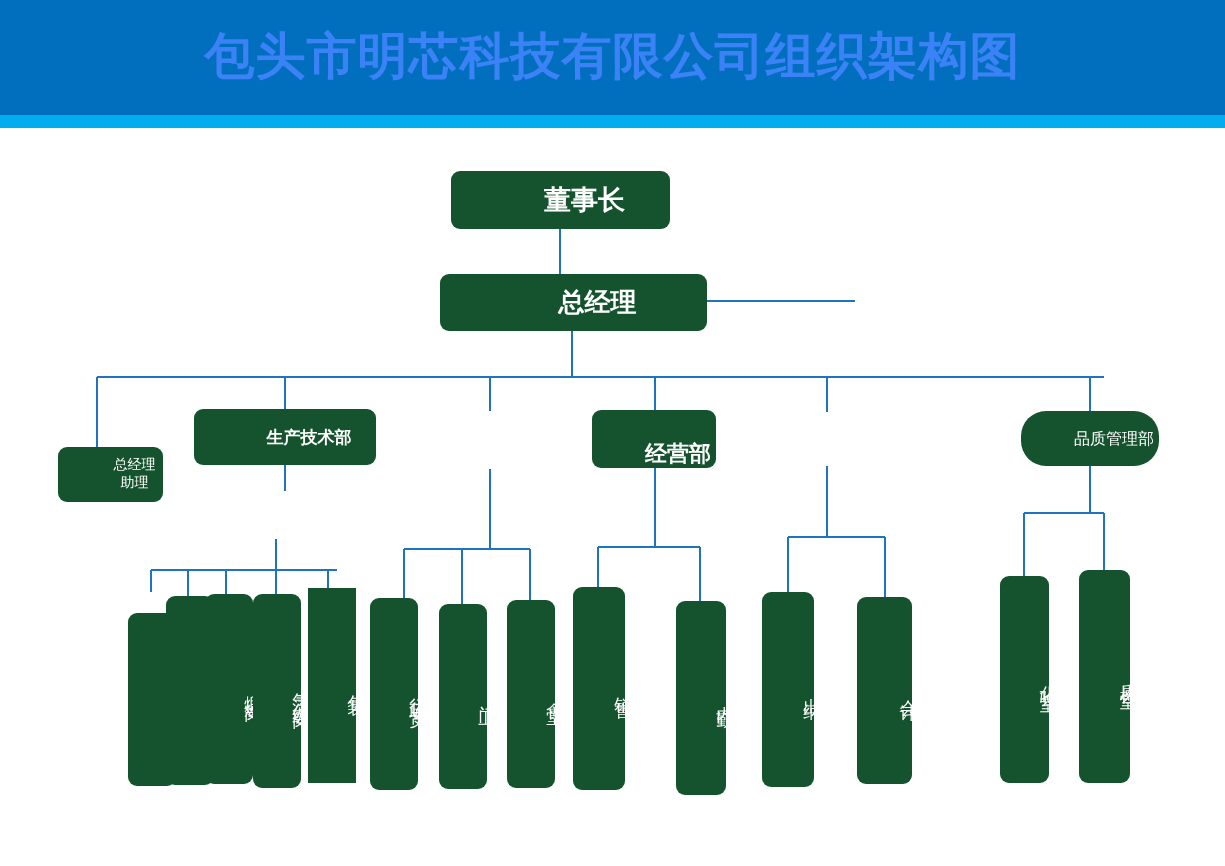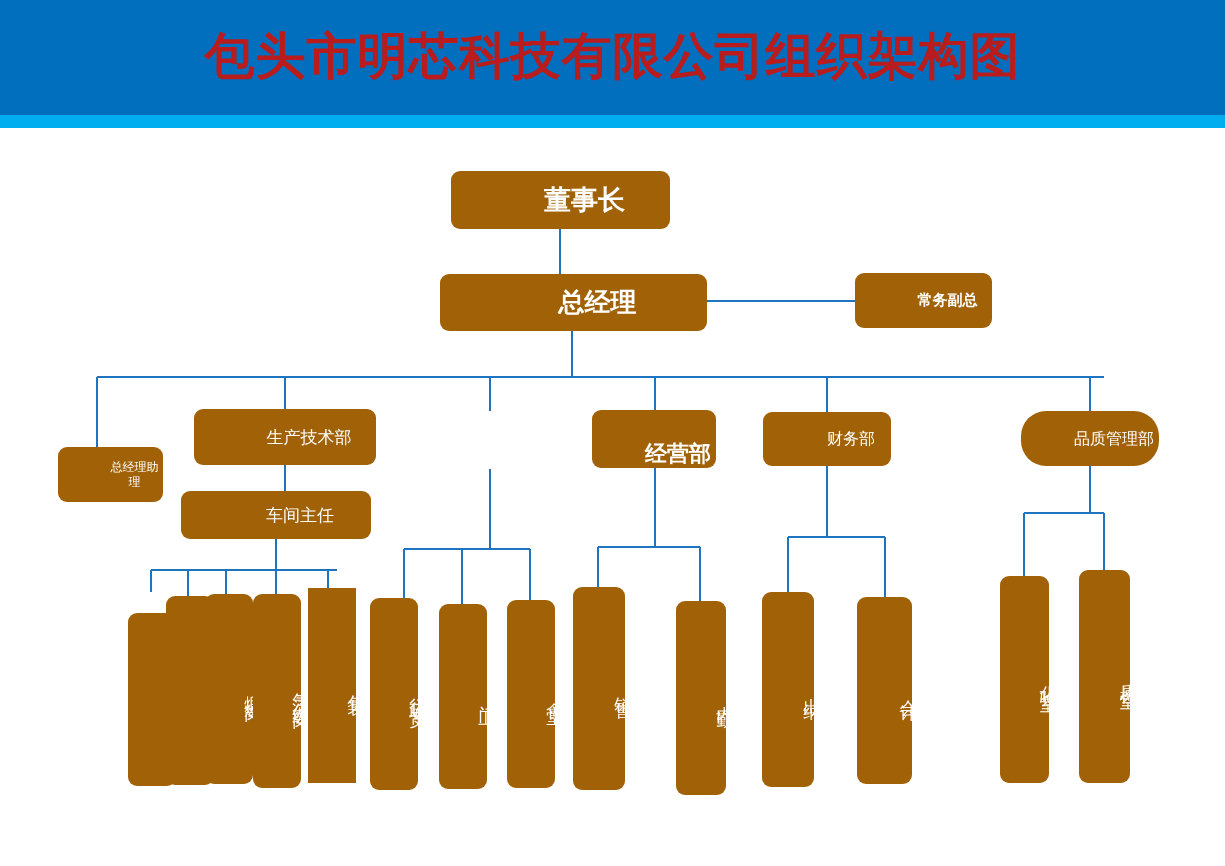--- a/index.html
+++ b/index.html
@@ -26,21 +26,21 @@
     position: absolute;
     left: 0; top: 115px;
     width: 1225px; height: 13px;
     background: #00AEEF;
   }
   #chart-title {
     position: absolute;
     left: 0; top: 24px;
     width: 1225px;
     text-align: center;
-    color: #b91c1c;
+    color: #3b82f6;
     font-size: 50px;
     font-weight: bold;
     letter-spacing: 1px;
     line-height: 64px;
     white-space: nowrap;
     font-family: "DejaVu Sans", "Liberation Sans", sans-serif;
   }
 
   
   #org-canvas {
@@ -50,21 +50,21 @@
   }
   #connectors {
     position: absolute;
     left: 0; top: 0;
     width: 1225px; height: 866px;
   }
 
   
   .node {
     position: absolute;
-    background: #a16207;
+    background: #14532d;
     color: #ffffff;
     border-radius: 9px;
     box-sizing: border-box;
     display: flex;
     align-items: center;
     justify-content: center;
     text-align: center;
     font-family: "DejaVu Sans", "Liberation Sans", sans-serif;
     padding-left: 48px;
   }
@@ -84,28 +84,28 @@
   .node.exec-mid .label {
     font-size: 26px;
     font-weight: bold;
   }
   
   .node.side .label {
     font-size: 15px;
     font-weight: bold;
   }
   .node.assistant .label {
-    font-size: 12px;
+    font-size: 14px;
     font-weight: normal;
-    font-family: Liberation Sans, sans-serif;
+    font-family: Liberation Mono, monospace;
   }
   
   .node.dept .label {
     font-size: 17px;
-    font-weight: normal;
+    font-weight: bold;
     font-family: "DejaVu Serif", "Liberation Serif", serif;
   }
   .node.dept-bold .label {
     font-size: 22px;
     font-weight: bold;
     font-family: "DejaVu Sans", "Liberation Sans", sans-serif;
   }
   .node.dept-sans .label {
     font-size: 16px;
     font-weight: normal;
@@ -187,48 +187,39 @@
   </svg>
 
   <div class="node exec" style="left:451px; top:171px; width:219px; height:58px;">
     <span class="label">董事长</span>
   </div>
 
   <div class="node exec-mid" style="left:440px; top:274px; width:267px; height:57px;">
     <span class="label">总经理</span>
   </div>
 
-  <div class="node side" style="left:855px; top:273px; width:137px; height:55px;">
-    <span class="label">常务副总</span>
-  </div>
 
   <div class="node assistant" style="left:58px; top:447px; width:105px; height:55px;">
     <span class="label">总经理助理</span>
   </div>
 
   <div class="node dept" style="left:194px; top:409px; width:182px; height:56px;">
     <span class="label">生产技术部</span>
   </div>
 
 
   <div class="node dept-bold" style="left:592px; top:410px; width:124px; height:58px;align-items:flex-end;">
     <span class="label">经营部</span>
   </div>
 
-  <div class="node dept-sans" style="left:763px; top:412px; width:128px; height:54px;">
-    <span class="label">财务部</span>
-  </div>
 
   <div class="node dept-sans" style="left:1021px; top:411px; width:138px; height:55px;border-radius:25px;">
     <span class="label">品质管理部</span>
   </div>
 
-  <div class="node dept" style="left:181px; top:491px; width:190px; height:48px;">
-    <span class="label">车间主任</span>
-  </div>
 
   <div class="node leaf" style="left:128px; top:613px; width:44px; height:173px;">
     <span class="label">干法合成岗</span>
   </div>
   <div class="node leaf" style="left:166px; top:596px; width:44px; height:189px;">
     <span class="label">湿法合成岗</span>
   </div>
   <div class="node leaf" style="left:205px; top:594px; width:42px; height:190px;">
     <span class="label">煅烧岗</span>
   </div>

